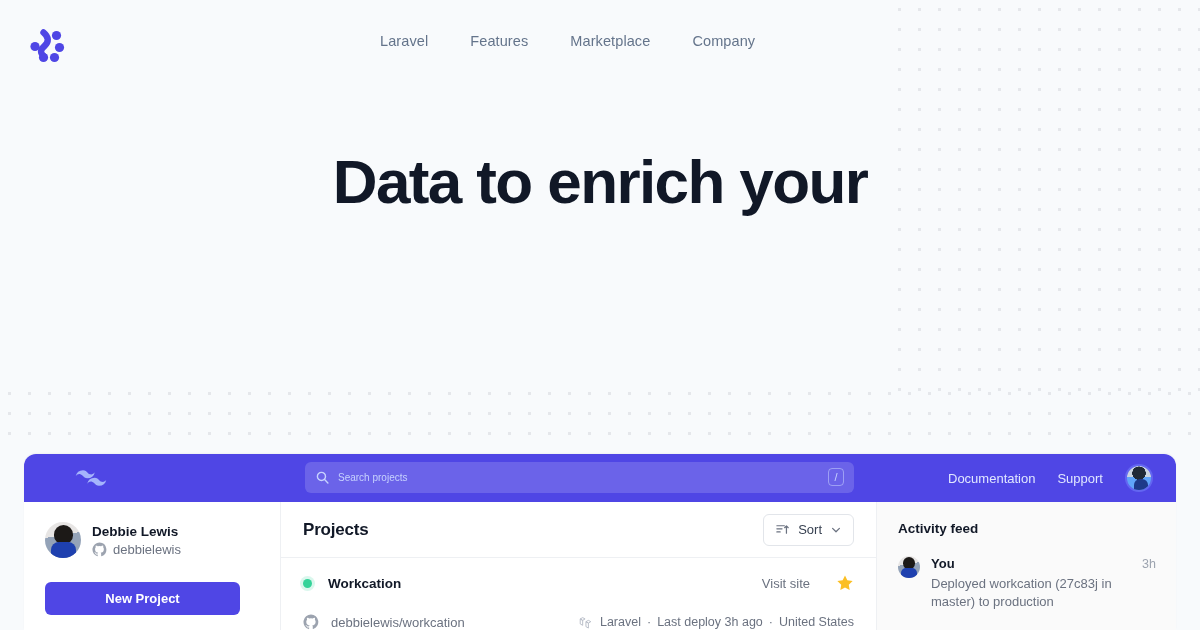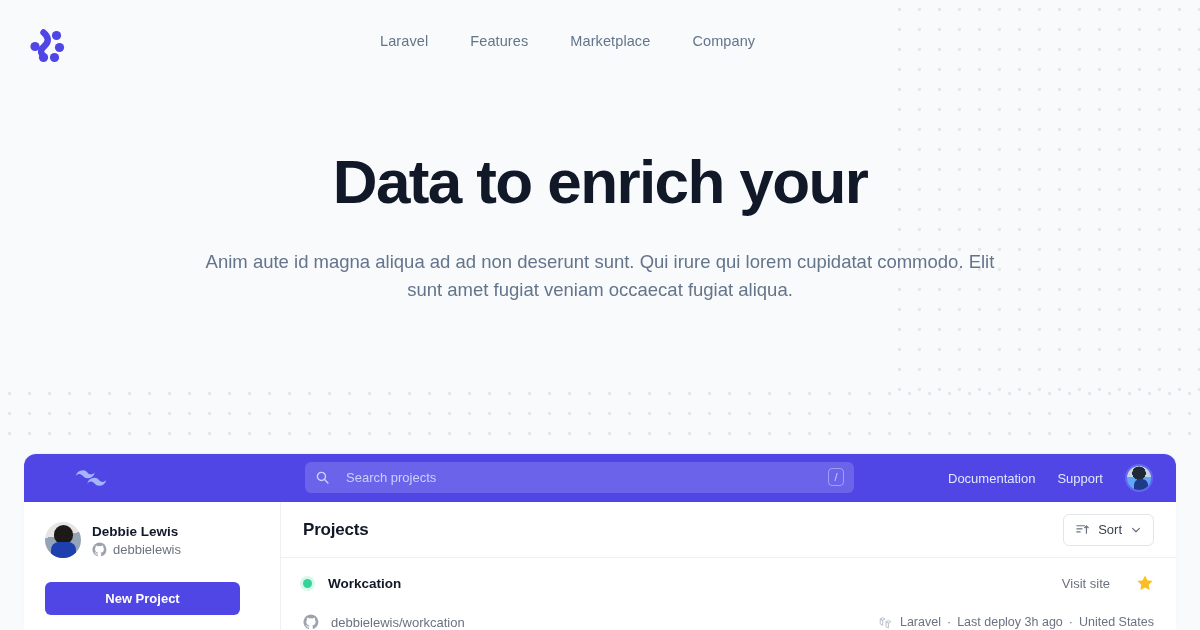--- a/index.html
+++ b/index.html
@@ -59,21 +59,21 @@
   }
   .tw-logo { position:absolute; left:50px; top:14px; width:34px; height:20px; }
   .search {
     position:absolute; left:281px; top:8px; width:549px; height:31px;
     background:rgba(255,255,255,.16);
     border-radius:6px;
     display:flex; align-items:center;
   }
   .search .s-icon { margin-left:10px; width:15px; height:15px; flex:0 0 auto; }
   .search .s-ph {
-    margin-left:16px; font-size:13px; color:#c7d2fe;
+    margin-left:8px; font-size:10px; color:#c7d2fe;
   }
   .search .slash {
     position:absolute; right:10px; top:6px;
     width:16px; height:18px;
     border:1px solid rgba(199,210,254,.55);
     border-radius:4px;
     color:#c7d2fe; font-size:11px;
     display:flex; align-items:center; justify-content:center;
   }
   .appbar-right {
@@ -699,21 +699,20 @@
     <a href="#">Features</a>
     <a href="#">Marketplace</a>
     <a href="#">Company</a>
   </nav>
 </div>
 
 <div class="hero">
   <h1>
     <span>Data to enrich your</span><br>
   </h1>
-  <p>Anim aute id magna aliqua ad ad non deserunt sunt. Qui irure qui lorem cupidatat commodo. Elit sunt amet fugiat veniam occaecat fugiat aliqua.</p>
 </div>
 
 <div class="app">
 
   <div class="appbar">
     <div class="tw-logo">
       <svg width="34" height="20" viewBox="0 0 34 20">
         <path d="M9 2.2c-4 0-6.4 2-7.3 6 1.3-1.8 2.9-2.5 4.7-2 1.1.3 1.8 1 2.6 1.9.9 1 2 2.2 4.4 2.2 4 0 6.5-2 7.4-6-1.4 1.8-3 2.5-4.8 2-1.1-.3-1.8-1-2.6-1.9C12.5 3.4 11.4 2.2 9 2.2z" fill="#a5b4fc"></path>
         <path d="M20.6 9.7c-4 0-6.5 2-7.4 6 1.4-1.8 3-2.5 4.8-2 1.1.3 1.8 1 2.6 1.9.9 1 2 2.2 4.4 2.2 4 0 6.4-2 7.3-6-1.3 1.8-2.9 2.5-4.7 2-1.1-.3-1.8-1-2.6-1.9-.9-1-2-2.2-4.4-2.2z" fill="#a5b4fc"></path>
       </svg>
@@ -794,15 +793,28 @@
             <span>Laravel</span>
             <span>·</span>
             <span>Last deploy 3h ago</span>
             <span>·</span>
             <span>United States</span>
           </div>
         </div>
       </div>
     </div>
 
+    <div class="feed">
+      <h3>Activity feed</h3>
+      <div class="fitem">
+        <div class="avatar-xs"></div>
+        <div class="ftext">
+          <div class="frow1">
+            <span class="fwho">You</span>
+            <span class="fwhen">3h</span>
+          </div>
+          <div class="fdesc">Deployed workcation (27c83j in master) to production</div>
+        </div>
+      </div>
+    </div>
 
   </div>
 </div>
 
 </body></html>

